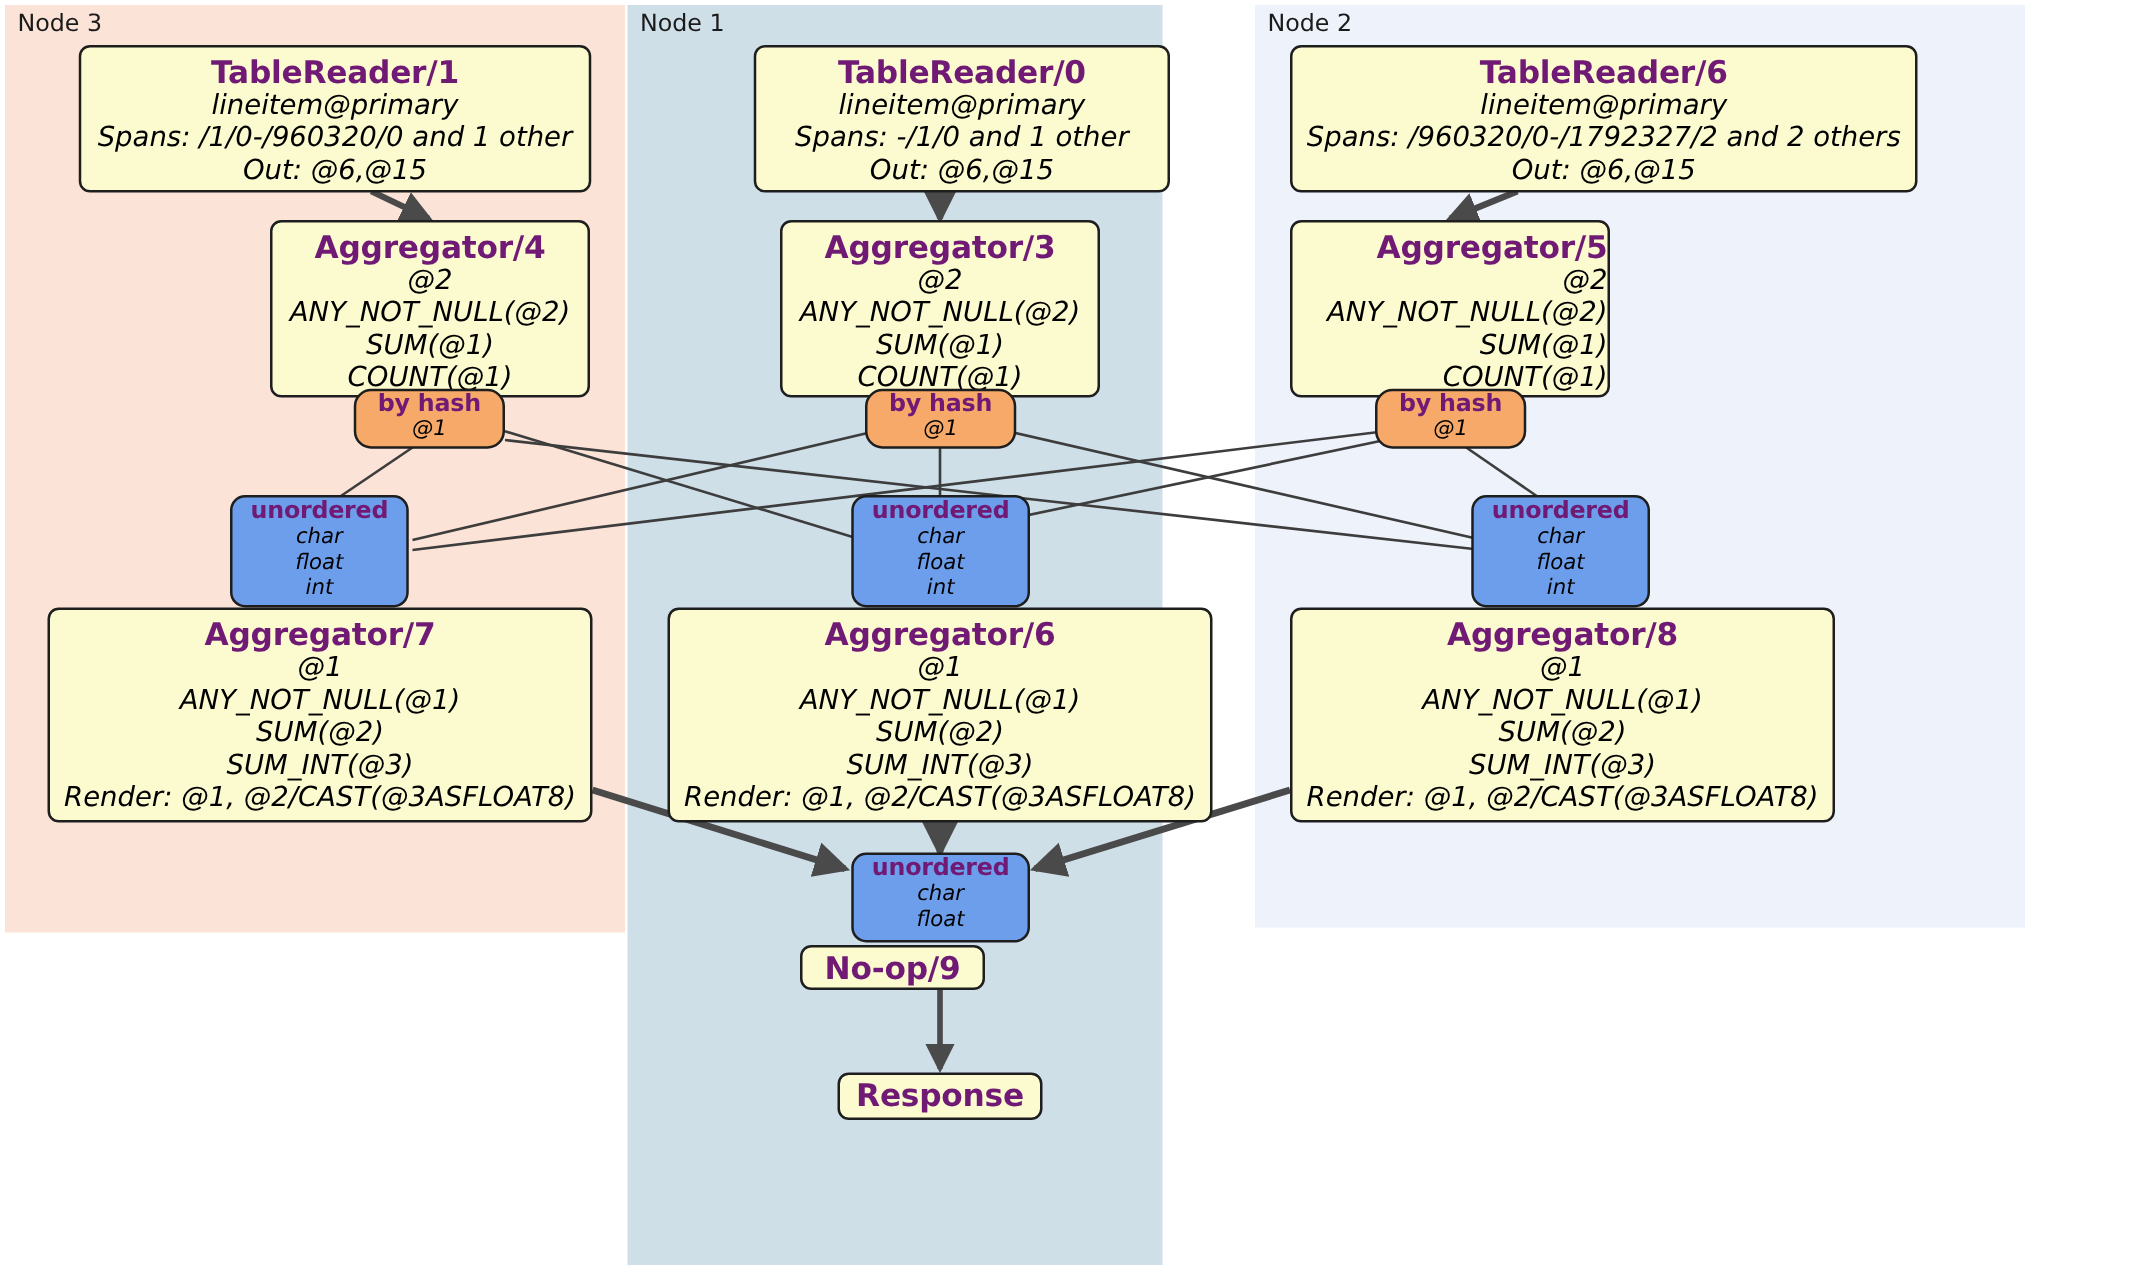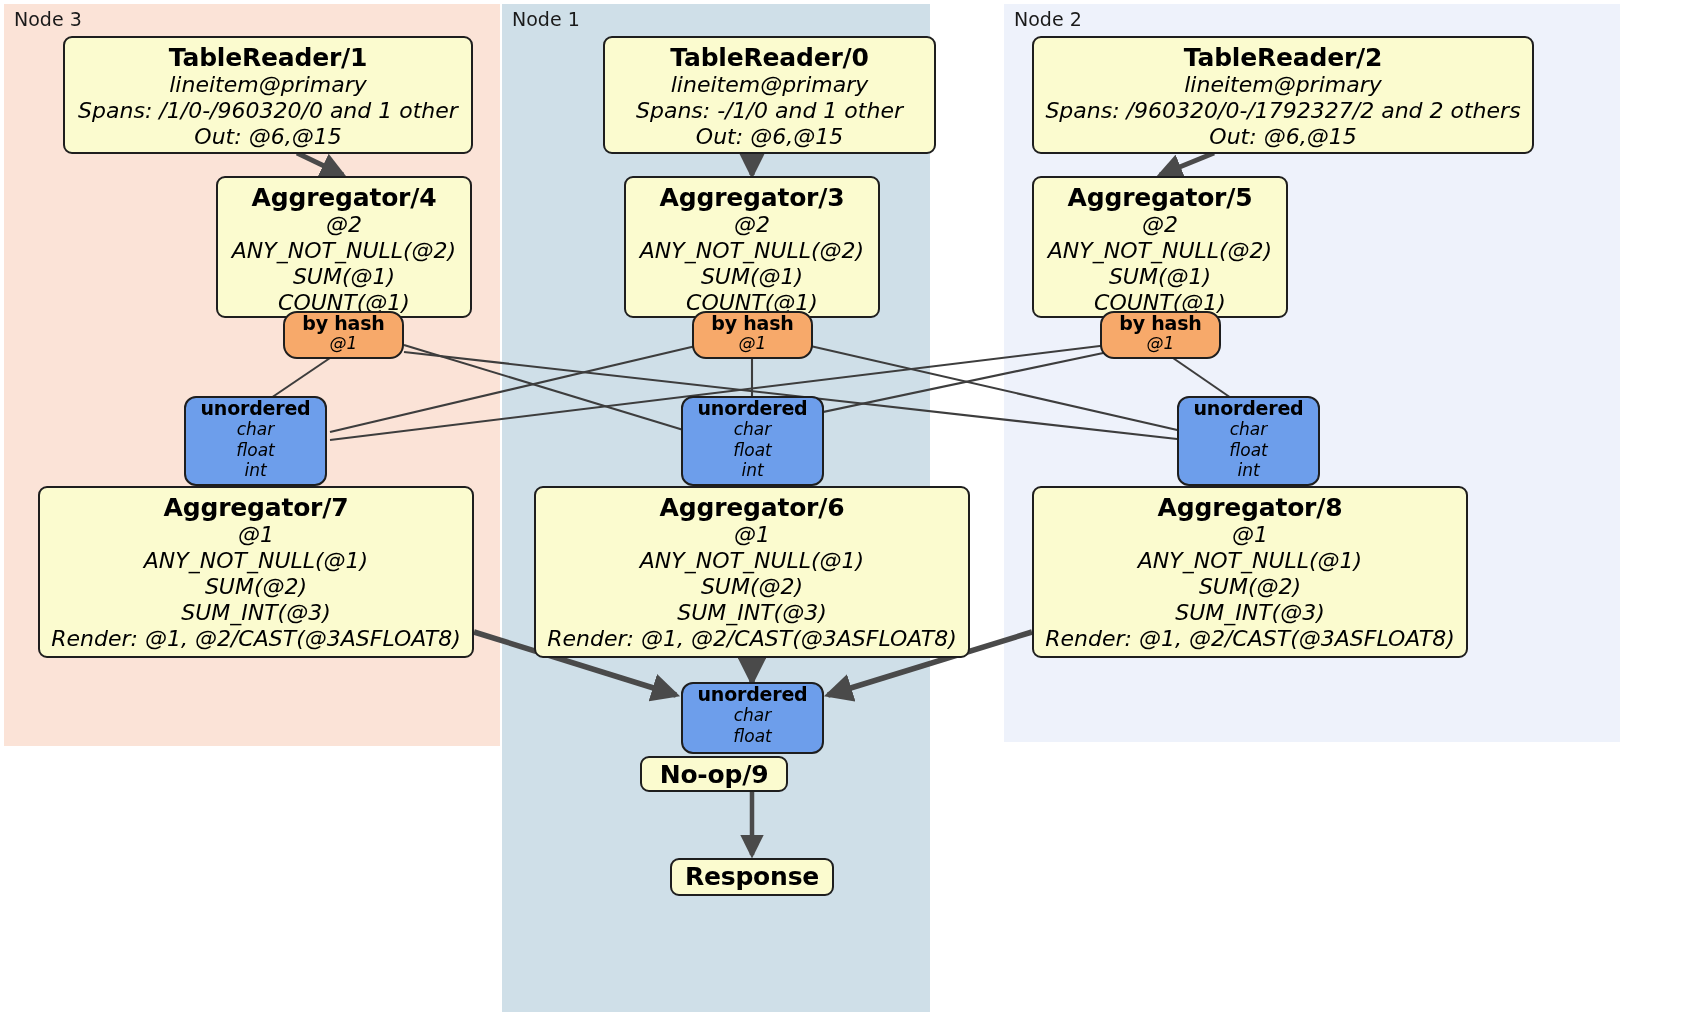--- a/index.html
+++ b/index.html
@@ -25,21 +25,21 @@
     border:2px solid #1e1e1e;border-radius:9px;
     text-align:center;
     display:flex;flex-direction:column;justify-content:flex-start;align-items:stretch;
     overflow:visible;
   }
   .proc{background:#fbfbcf;}
   .router-hash{background:#f7a96a;border-radius:14px;}
   .router-unord{background:#6d9eeb;border-radius:12px;}
 
   .box .title{
-    font-weight:bold;font-size:25px;color:#000000;line-height:1.12;
+    font-weight:bold;font-size:25px;color:#701a75;line-height:1.12;
     letter-spacing:-0.2px;
   }
   .box .line{
     font-size:22px;color:#000;line-height:1.18;white-space:nowrap;font-style:italic;
   }
   .router-hash .title{font-size:19px;line-height:1.1;}
   .router-hash .line{font-size:17px;line-height:1.15;}
   .router-unord .title{font-size:19px;line-height:1.12;}
   .router-unord .line{font-size:17px;line-height:1.2;}
 
@@ -114,21 +114,21 @@
   </div>
 
   <div class="box proc pad6" style="left:603px;top:36px;width:333px;height:118px;">
     <div class="title">TableReader/0</div>
     <div class="line">lineitem@primary</div>
     <div class="line">Spans: -/1/0 and 1 other</div>
     <div class="line">Out: @6,@15</div>
   </div>
 
   <div class="box proc pad6" style="left:1032px;top:36px;width:502px;height:118px;">
-    <div class="title">TableReader/2</div>
+    <div class="title">TableReader/6</div>
     <div class="line">lineitem@primary</div>
     <div class="line">Spans: /960320/0-/1792327/2 and 2 others</div>
     <div class="line">Out: @6,@15</div>
   </div>
 
   <div class="box proc pad6" style="left:216px;top:176px;width:256px;height:142px;">
     <div class="title">Aggregator/4</div>
     <div class="line">@2</div>
     <div class="line">ANY_NOT_NULL(@2)</div>
     <div class="line">SUM(@1)</div>
@@ -136,21 +136,21 @@
   </div>
 
   <div class="box proc pad6" style="left:624px;top:176px;width:256px;height:142px;">
     <div class="title">Aggregator/3</div>
     <div class="line">@2</div>
     <div class="line">ANY_NOT_NULL(@2)</div>
     <div class="line">SUM(@1)</div>
     <div class="line">COUNT(@1)</div>
   </div>
 
-  <div class="box proc pad6" style="left:1032px;top:176px;width:256px;height:142px;">
+  <div class="box proc pad6" style="left:1032px;top:176px;width:256px;height:142px;align-items:flex-end;">
     <div class="title">Aggregator/5</div>
     <div class="line">@2</div>
     <div class="line">ANY_NOT_NULL(@2)</div>
     <div class="line">SUM(@1)</div>
     <div class="line">COUNT(@1)</div>
   </div>
 
   <div class="box router-hash pad4" style="left:283px;top:311px;width:121px;height:48px;">
     <div class="title">by hash</div>
     <div class="line">@1</div>

